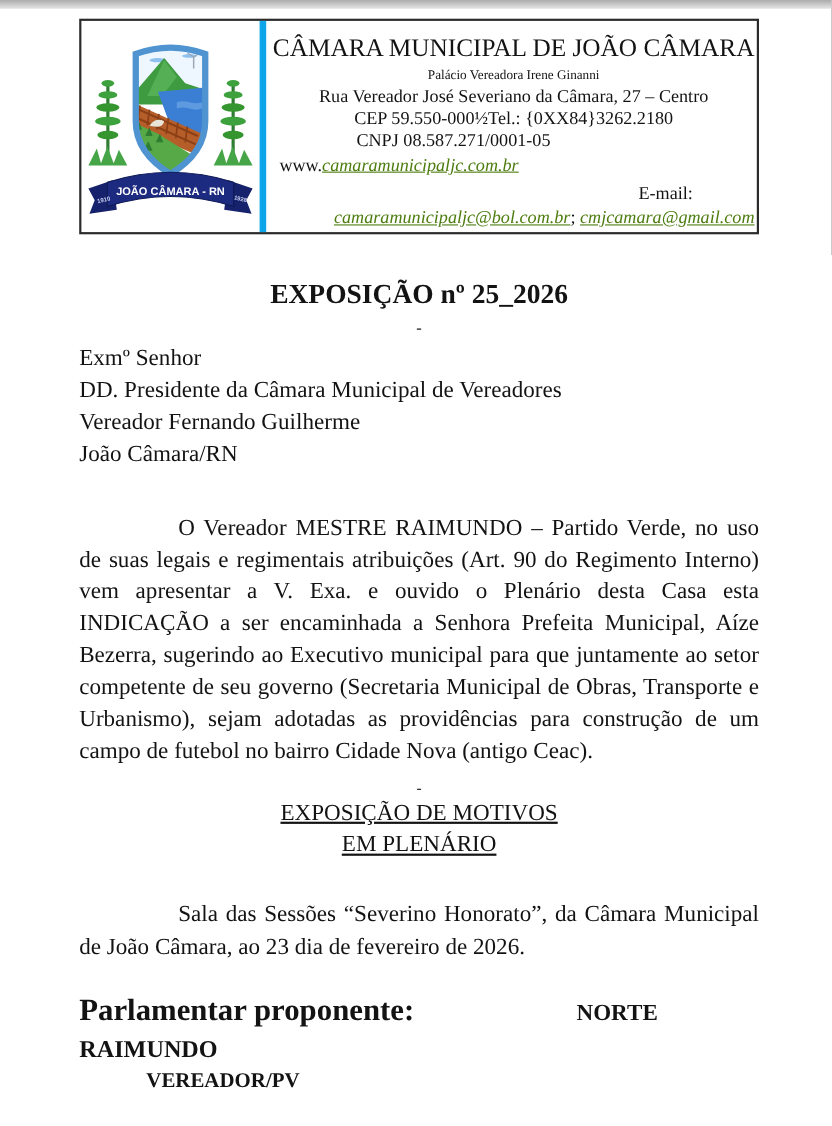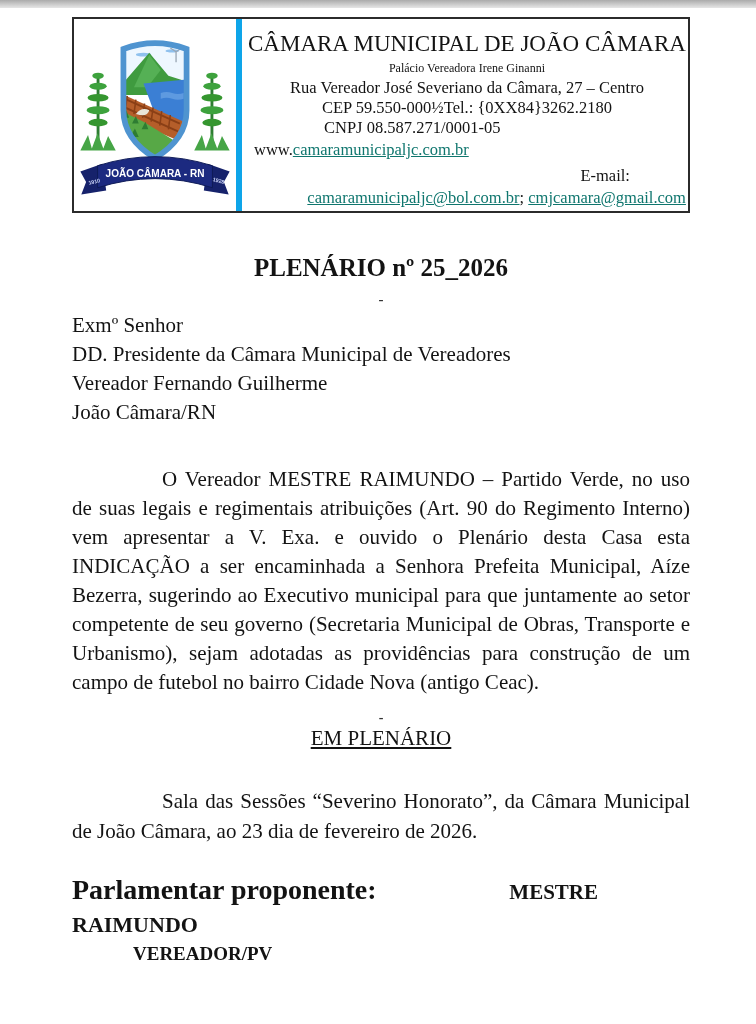--- a/index.html
+++ b/index.html
@@ -32,21 +32,21 @@
   }
   .hdr-state{font-style:italic;font-size:16px;letter-spacing:.5px;}
   .hdr-org{font-size:23px;line-height:27px;margin-top:1px;white-space:nowrap;}
   .hdr-palace{font-size:12px;margin-top:1px;}
   .hdr-address{font-size:16.5px;}
   .hdr-cep{font-size:16.5px;}
   .hdr-cnpj{font-size:16.5px;text-align:left;padding-left:76px;}
   .hdr-site{font-size:16.5px;text-align:left;padding-left:6px;margin-top:2px;}
   .hdr-email-label{font-size:16.5px;text-align:right;padding-right:56px;margin-top:6px;}
   .hdr-emails{font-size:16.5px;margin-top:2px;text-align:right;}
-  a.doc-link{color:#0f766e;text-decoration:underline;cursor:pointer;}
+  a.doc-link{color:#4d7c0f;text-decoration:underline;cursor:pointer;font-style:italic;}
 
   
   .doc-title{
     margin-top:40px;text-align:center;font-weight:bold;font-size:25px;line-height:30px;
   }
   .dash-center{text-align:center;font-size:15px;font-weight:bold;line-height:14px;margin-top:9px;color:#333;}
   .recipient{margin-top:5px;font-size:21px;line-height:29px;}
   .body-par{
     margin-top:38px;font-size:21px;line-height:29px;
     text-align:justify;text-indent:90px;
@@ -158,40 +158,41 @@
         <div class="hdr-palace">Palácio Vereadora Irene Ginanni</div>
         <div class="hdr-address">Rua Vereador José Severiano da Câmara, 27 – Centro</div>
         <div class="hdr-cep">CEP 59.550-000½Tel.: {0XX84}3262.2180</div>
         <div class="hdr-cnpj">CNPJ 08.587.271/0001-05</div>
         <div class="hdr-site"><span>www.</span><a class="doc-link">camaramunicipaljc.com.br</a></div>
         <div class="hdr-email-label">E-mail:</div>
         <div class="hdr-emails"><a class="doc-link">camaramunicipaljc@bol.com.br</a><span>; </span><a class="doc-link">cmjcamara@gmail.com</a></div>
       </div>
     </div>
 
-    <div class="doc-title">PLENÁRIO nº 25_2026</div>
+    <div class="doc-title">EXPOSIÇÃO nº 25_2026</div>
     <div class="dash-center">-</div>
 
     <div class="recipient">
       <div>Exmº Senhor</div>
       <div>DD. Presidente da Câmara Municipal de Vereadores</div>
       <div>Vereador Fernando Guilherme</div>
       <div>João Câmara/RN</div>
     </div>
 
     <div class="body-par">O Vereador MESTRE RAIMUNDO – Partido Verde, no uso de suas legais e regimentais atribuições (Art. 90 do Regimento Interno) vem apresentar a V. Exa. e ouvido o Plenário desta Casa esta INDICAÇÃO a ser encaminhada a Senhora Prefeita Municipal, Aíze Bezerra, sugerindo ao Executivo municipal para que juntamente ao setor competente de seu governo (Secretaria Municipal de Obras, Transporte e Urbanismo), sejam adotadas as providências para construção de um campo de futebol no bairro Cidade Nova (antigo Ceac).</div>
 
     <div class="section-dash">-</div>
     <div class="section-heading">
+      <div>EXPOSIÇÃO DE MOTIVOS</div>
       <div>EM PLENÁRIO</div>
     </div>
 
     <div class="closing-par">Sala das Sessões “Severino Honorato”, da Câmara Municipal de João Câmara, ao 23 dia de fevereiro de 2026.</div>
 
     <div class="sig-line1">
       <span class="sig-label">Parlamentar proponente:</span>
-      <span class="sig-name1">MESTRE</span>
+      <span class="sig-name1">NORTE</span>
     </div>
     <div class="sig-name2">RAIMUNDO</div>
     <div class="sig-role">VEREADOR/PV</div>
 
   </div>
 </div>
 
 </body></html>

